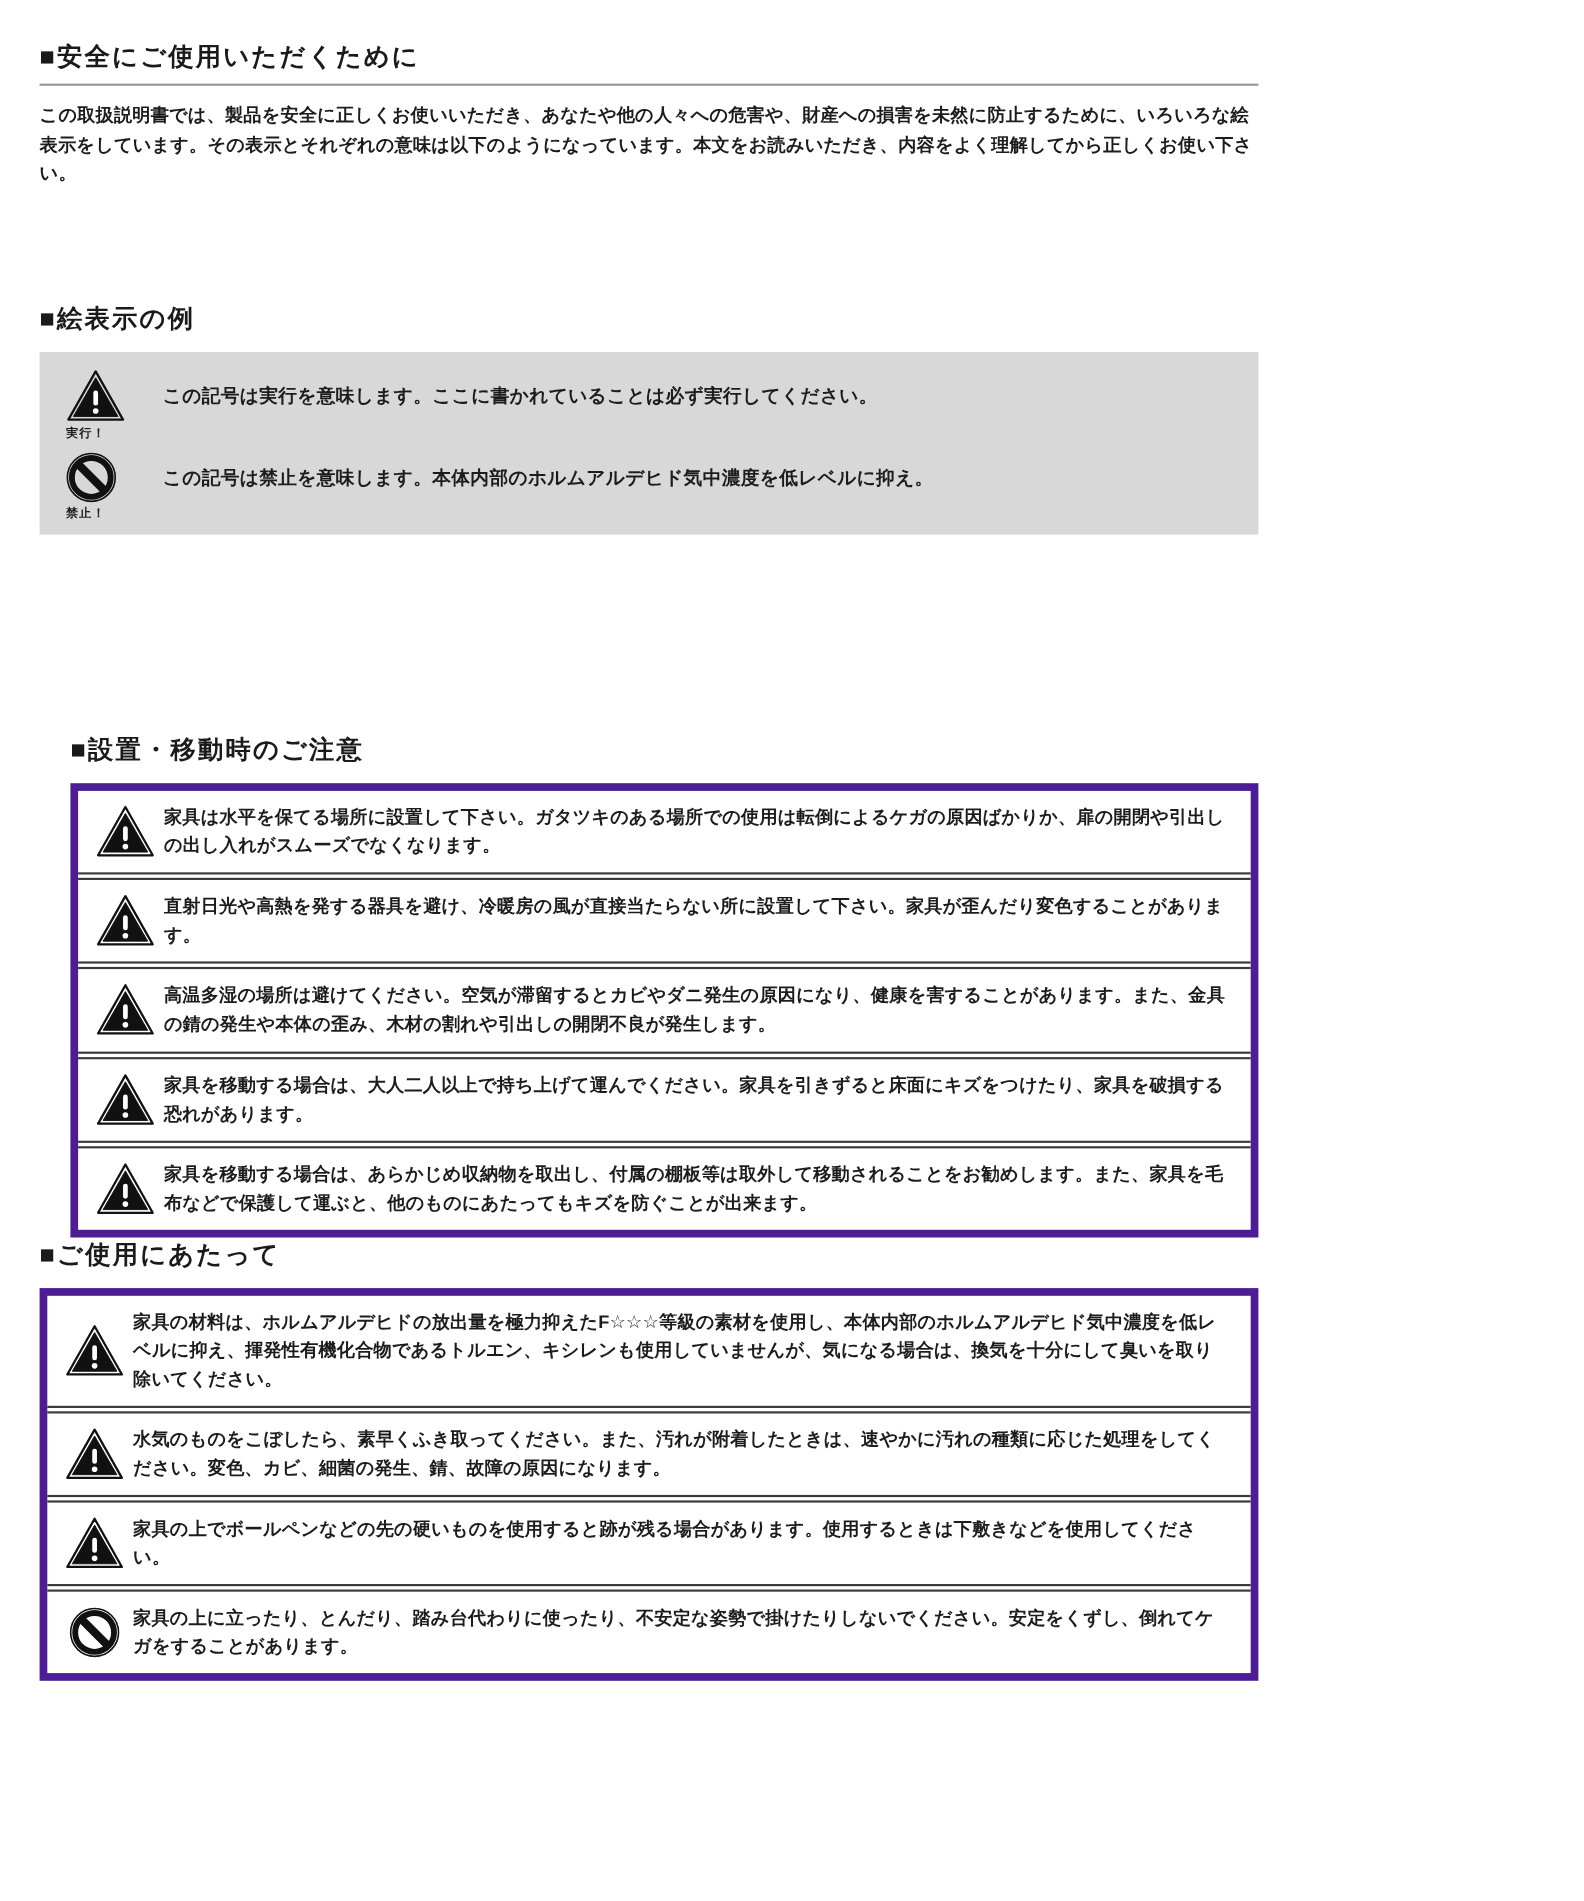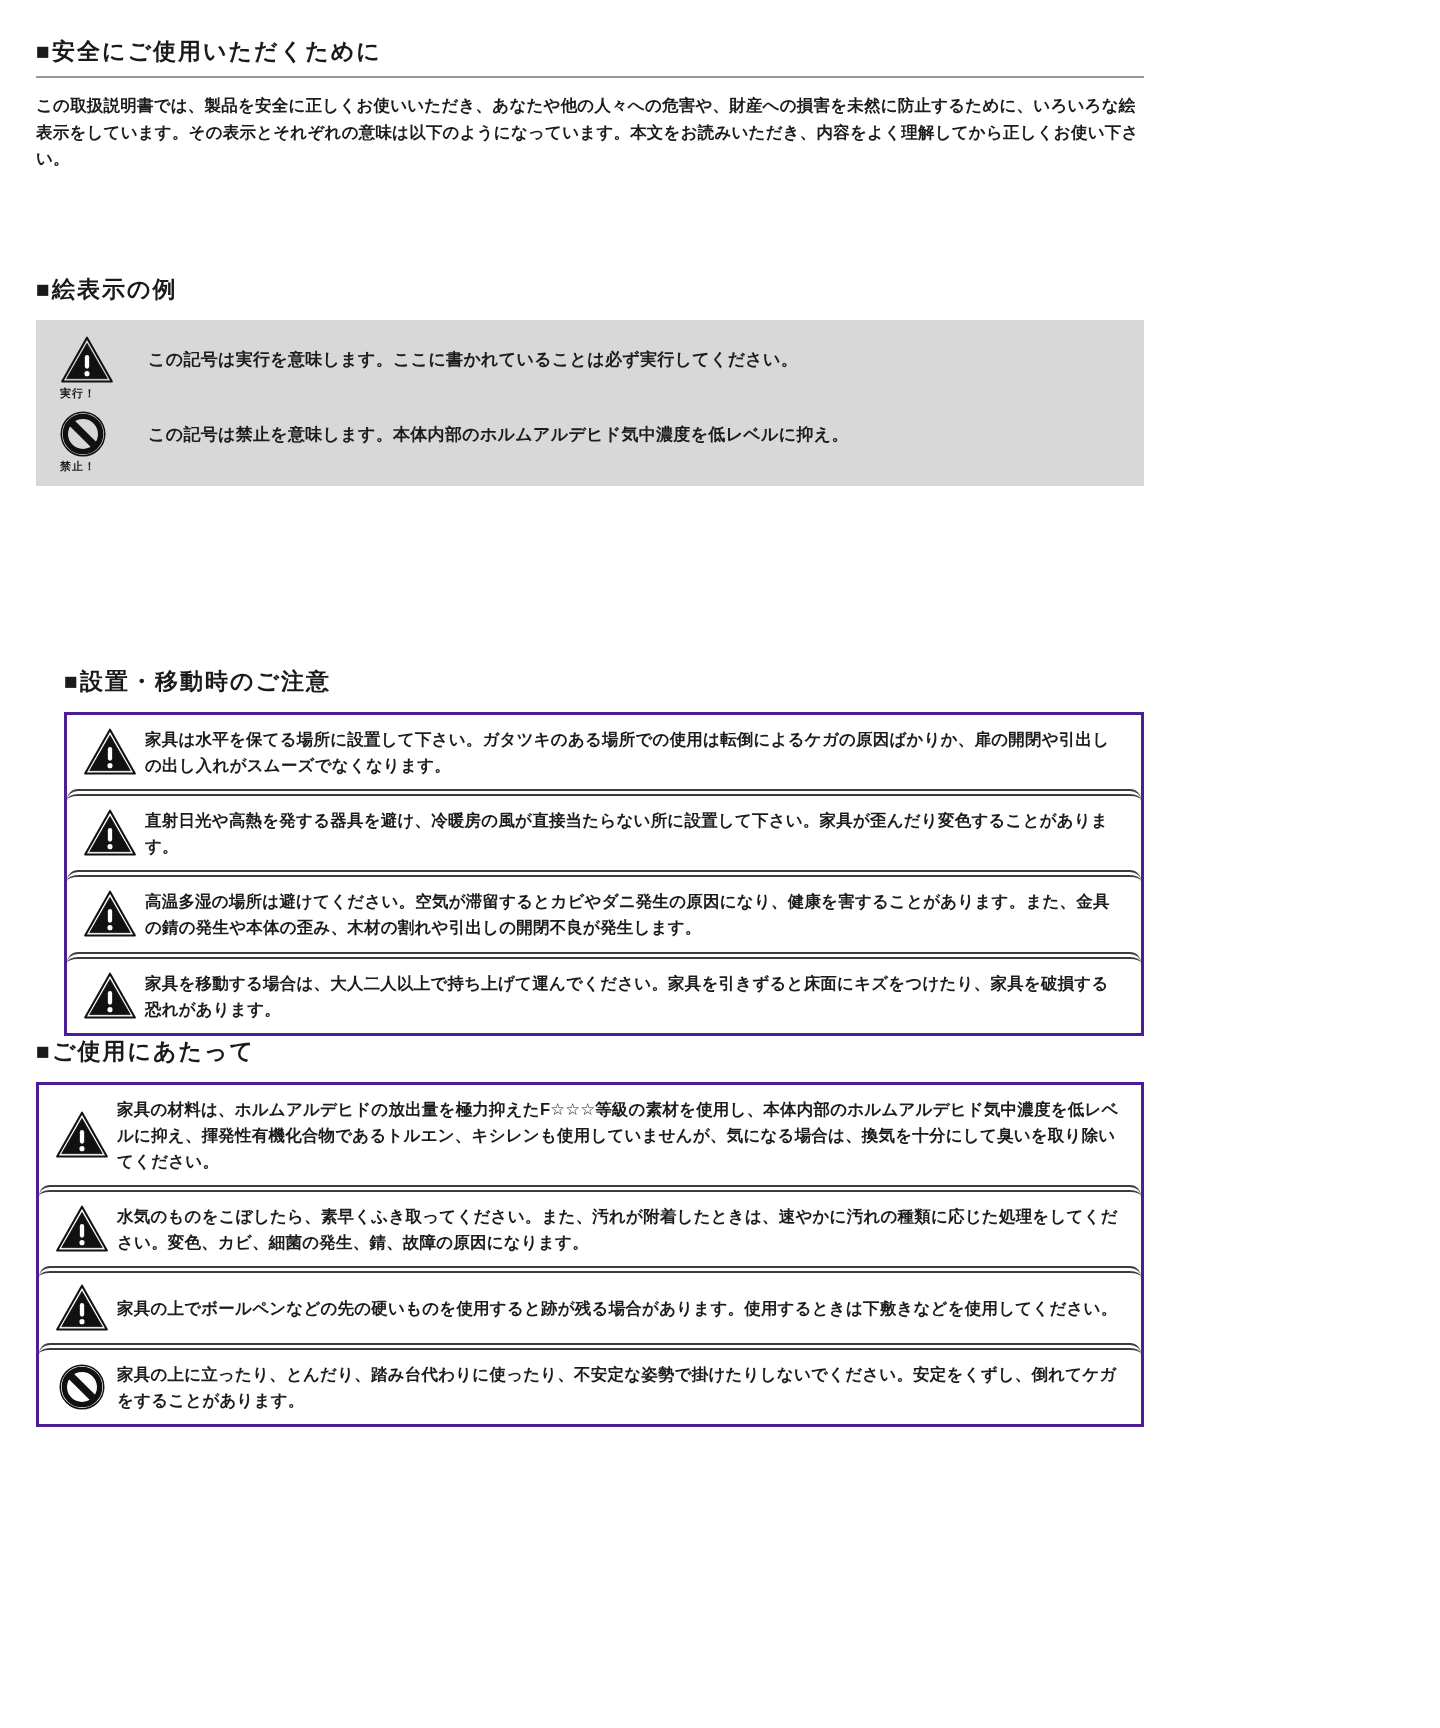--- a/index.html
+++ b/index.html
@@ -60,30 +60,30 @@
   .ex-text {
     margin: 12px 0 0 6px;
     font-size: 17px;
     font-weight: 600;
     letter-spacing: 0.3px;
   }
   .sec-install { margin-top: 180px; padding-left: 28px; }
   .sec-usage  { }
   .wtable {
     margin-top: 15px;
-    border: 3px solid #4c1d95;
+    border: 7px solid #4c1d95;
     background: #ffffff;
   }
   .trow {
     display: flex;
     align-items: center;
     padding: 11px 18px 11px 8px;
     min-height: 68px;
   }
-  .trow + .trow { border-top: 7px double #3c3c3c; border-radius: 11px; }
+  .trow + .trow { border-top: 7px double #3c3c3c; }
   .row-icon {
     width: 70px;
     flex: 0 0 70px;
     display: flex;
     justify-content: center;
     align-items: center;
   }
   .row-text {
     margin: 0;
     font-size: 16.5px;
@@ -173,20 +173,28 @@
         <p class="row-text">高温多湿の場所は避けてください。空気が滞留するとカビやダニ発生の原因になり、健康を害することがあります。また、金具の錆の発生や本体の歪み、木材の割れや引出しの開閉不良が発生します。</p>
       </div>
       <div class="trow">
         <span class="row-icon">
             <svg class="svg-tri" viewBox="0 0 64 58">
               <use href="#def-warning-triangle"></use>
             </svg>
           </span>
         <p class="row-text">家具を移動する場合は、大人二人以上で持ち上げて運んでください。家具を引きずると床面にキズをつけたり、家具を破損する恐れがあります。</p>
       </div>
+      <div class="trow">
+        <span class="row-icon">
+            <svg class="svg-tri" viewBox="0 0 64 58">
+              <use href="#def-warning-triangle"></use>
+            </svg>
+          </span>
+        <p class="row-text">家具を移動する場合は、あらかじめ収納物を取出し、付属の棚板等は取外して移動されることをお勧めします。また、家具を毛布などで保護して運ぶと、他のものにあたってもキズを防ぐことが出来ます。</p>
+      </div>
     </div>
   </section>
 
   <section class="sec-usage">
     <h1 class="sec-title">■ご使用にあたって</h1>
     <div class="wtable">
       <div class="trow">
         <span class="row-icon">
             <svg class="svg-tri" viewBox="0 0 64 58">
               <use href="#def-warning-triangle"></use>

